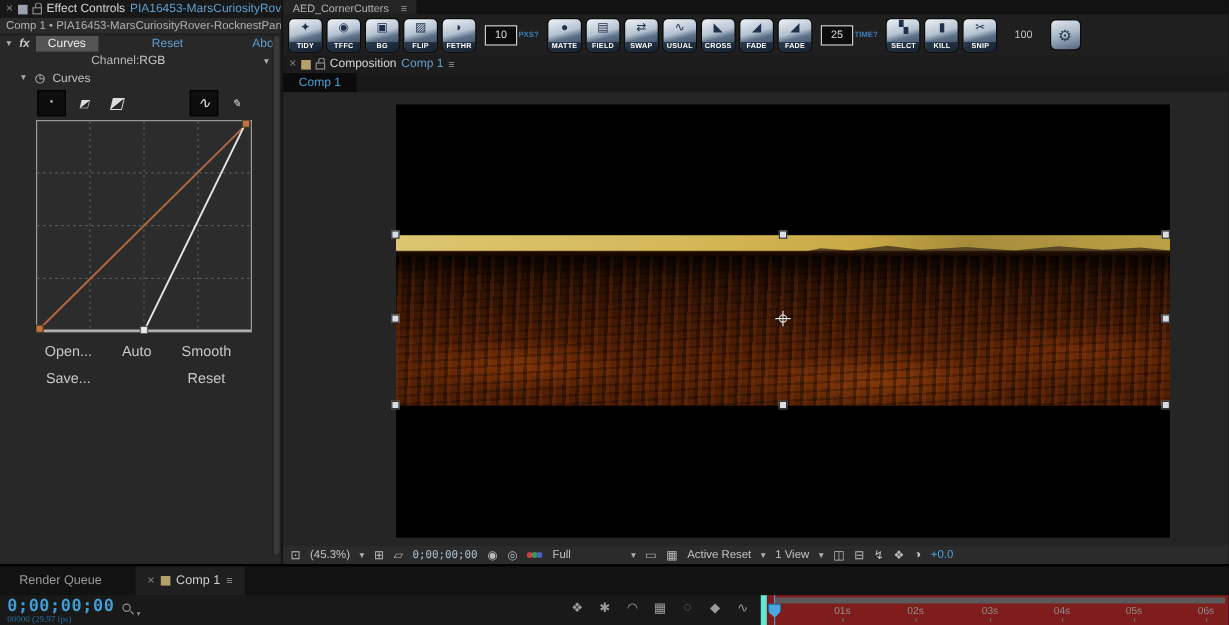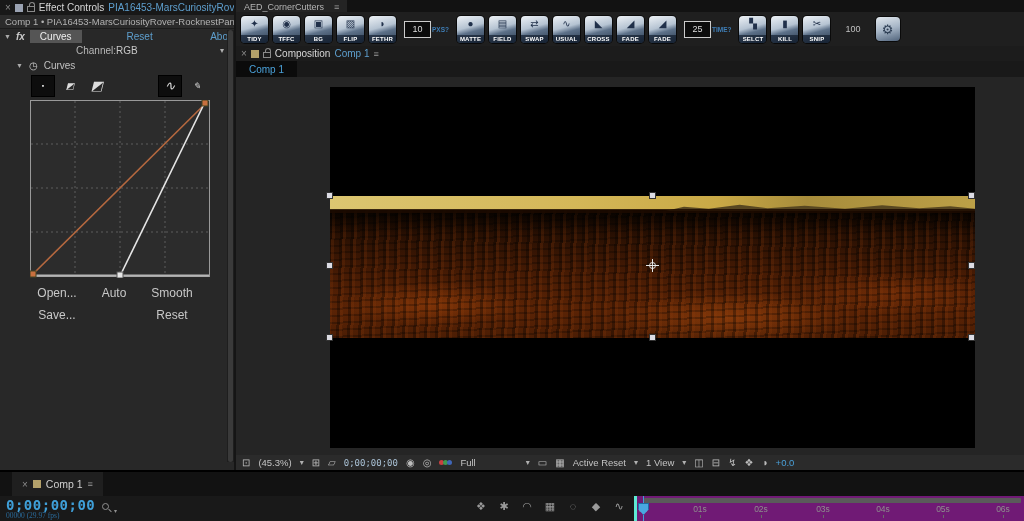--- a/index.html
+++ b/index.html
@@ -99,21 +99,21 @@
   .tl-content{position:absolute;left:0;right:0;bottom:0;height:25px;background:#191919}
   .tc-block{position:absolute;left:6px;top:1px;cursor:pointer}
   .tc-main{font-size:14px;font-weight:bold;color:#3f9fd8;font-family:"DejaVu Sans Mono",monospace;letter-spacing:.5px}
   .tc-sub{font-size:7.5px;color:#2a6a9a;margin-top:-2px;font-family:Liberation Serif, serif}
   .search{position:absolute;left:102px;top:7px;width:20px;height:12px;cursor:text}
   .search .lens{position:absolute;left:0;top:0;width:7px;height:7px;border:1px solid #909090;border-radius:50%}
   .search .stem{position:absolute;left:6px;top:7px;width:4px;height:1px;background:#909090;transform:rotate(45deg)}
   .search .sc{position:absolute;left:12px;top:4px;font-size:6px;color:#909090}
   .tl-icons{position:absolute;left:474px;top:4px;display:flex;gap:9px;color:#9a9a9a;font-size:11px}
   .tl-icons span{width:14px;text-align:center;cursor:pointer}
-  .ruler{position:absolute;left:634px;right:0;top:0;bottom:0;background:#701a75;border-left:3px solid #5eead4}
+  .ruler{position:absolute;left:634px;right:0;top:0;bottom:0;background:#7f1d1d;border-left:5px solid #5eead4}
   .workarea{position:absolute;left:7px;right:3px;top:2px;height:5px;background:#5a5a5a;border-radius:1px}
   .rlab{position:absolute;top:8px;font-size:8.5px;color:#8e8e8e;transform:translateX(-50%)}
   .rtick{position:absolute;top:19px;width:1px;height:3px;background:#6a6a6a}
   .phline{position:absolute;left:6px;top:0;bottom:0;width:1px;background:#3f9fd8}
   .playhead{position:absolute;left:1px;top:7px;width:11px;height:12px;background:#49a8e0;border:1px solid #1d6fa0;
             clip-path:polygon(0 0,100% 0,100% 50%,50% 100%,0 50%)}
 </style>
 </head>
 <body>
 
@@ -342,20 +342,23 @@
       <span class="ic">⊟</span>
       <span class="ic">↯</span>
       <span class="ic">❖</span>
       <span class="ic">◑</span>
       <span class="expo">+0.0</span>
     </div>
   </div>
 
   <div id="timeline">
     <div class="tl-tabrow">
+      <div class="rq-tab">
+          <span>Render Queue</span>
+        </div>
       <div class="tl-tab">
         <span class="closex">×</span>
         <span class="psq tan"></span>
         <span>Comp 1</span>
         <span class="menu-ic">≡</span>
       </div>
     </div>
     <div class="tl-content">
       <div class="tc-block">
         <div class="tc-main">0;00;00;00</div>

